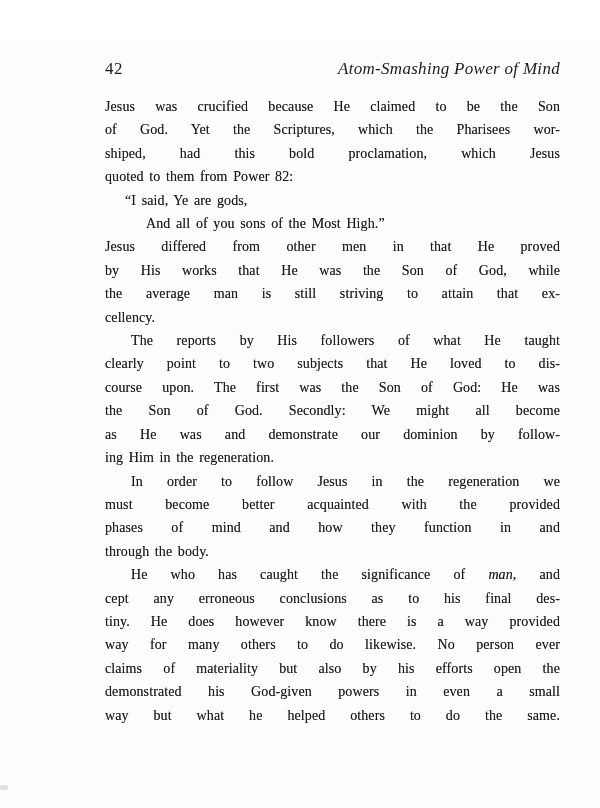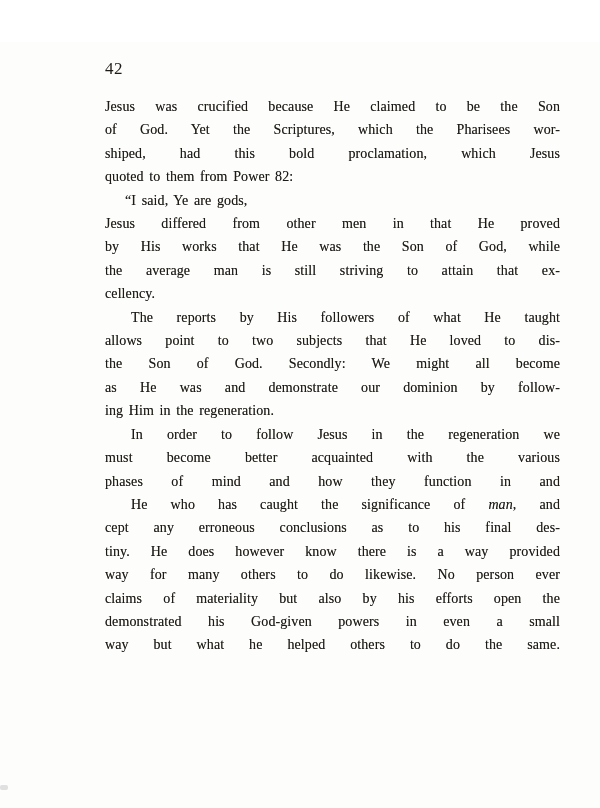--- a/index.html
+++ b/index.html
@@ -52,39 +52,43 @@
     border-radius: 2px;
   }
 </style>
 </head>
 <body>
 
 <div class="page" style="--paper: #fdfdfb; --ink: #1e1b17;">
   <div class="content">
     <div class="header">
       <span class="pagenum">42</span>
+      <span class="running-title">Atom-Smashing Power of Mind</span>
     </div>
     <div class="bodytext" id="body-text">
         <div class="line j"><span>Jesus was crucified because He claimed to be the Son</span></div>
         <div class="line j"><span>of God. Yet the Scriptures, which the Pharisees wor-</span></div>
         <div class="line j"><span>shiped, had this bold proclamation, which Jesus</span></div>
         <div class="line"><span>quoted to them from Power 82:</span></div>
         <div class="line q1"><span>“I said, Ye are gods,</span></div>
+        <div class="line q2"><span>And all of you sons of the Most High.”</span></div>
         <div class="line j"><span>Jesus differed from other men in that He proved</span></div>
         <div class="line j"><span>by His works that He was the Son of God, while</span></div>
         <div class="line j"><span>the average man is still striving to attain that ex-</span></div>
         <div class="line"><span>cellency.</span></div>
         <div class="line j p"><span>The reports by His followers of what He taught</span></div>
-        <div class="line j"><span>allows point to two subjects that He loved to dis-</span></div>
+        <div class="line j"><span>clearly point to two subjects that He loved to dis-</span></div>
+        <div class="line j"><span>course upon. The first was the Son of God: He was</span></div>
         <div class="line j"><span>the Son of God. Secondly: We might all become</span></div>
         <div class="line j"><span>as He was and demonstrate our dominion by follow-</span></div>
         <div class="line"><span>ing Him in the regeneration.</span></div>
         <div class="line j p"><span>In order to follow Jesus in the regeneration we</span></div>
-        <div class="line j"><span>must become better acquainted with the various</span></div>
+        <div class="line j"><span>must become better acquainted with the provided</span></div>
         <div class="line j"><span>phases of mind and how they function in and</span></div>
+        <div class="line"><span>through the body.</span></div>
         <div class="line j p"><span>He who has caught the significance of </span><span class="it">man</span><span>, and</span></div>
         <div class="line j"><span>cept any erroneous conclusions as to his final des-</span></div>
         <div class="line j"><span>tiny. He does however know there is a way provided</span></div>
         <div class="line j"><span>way for many others to do likewise. No person ever</span></div>
         <div class="line j"><span>claims of materiality but also by his efforts open the</span></div>
         <div class="line j"><span>demonstrated his God-given powers in even a small</span></div>
         <div class="line j"><span>way but what he helped others to do the same.</span></div>
       </div>
   </div>
   <div class="artifact-left"></div>

